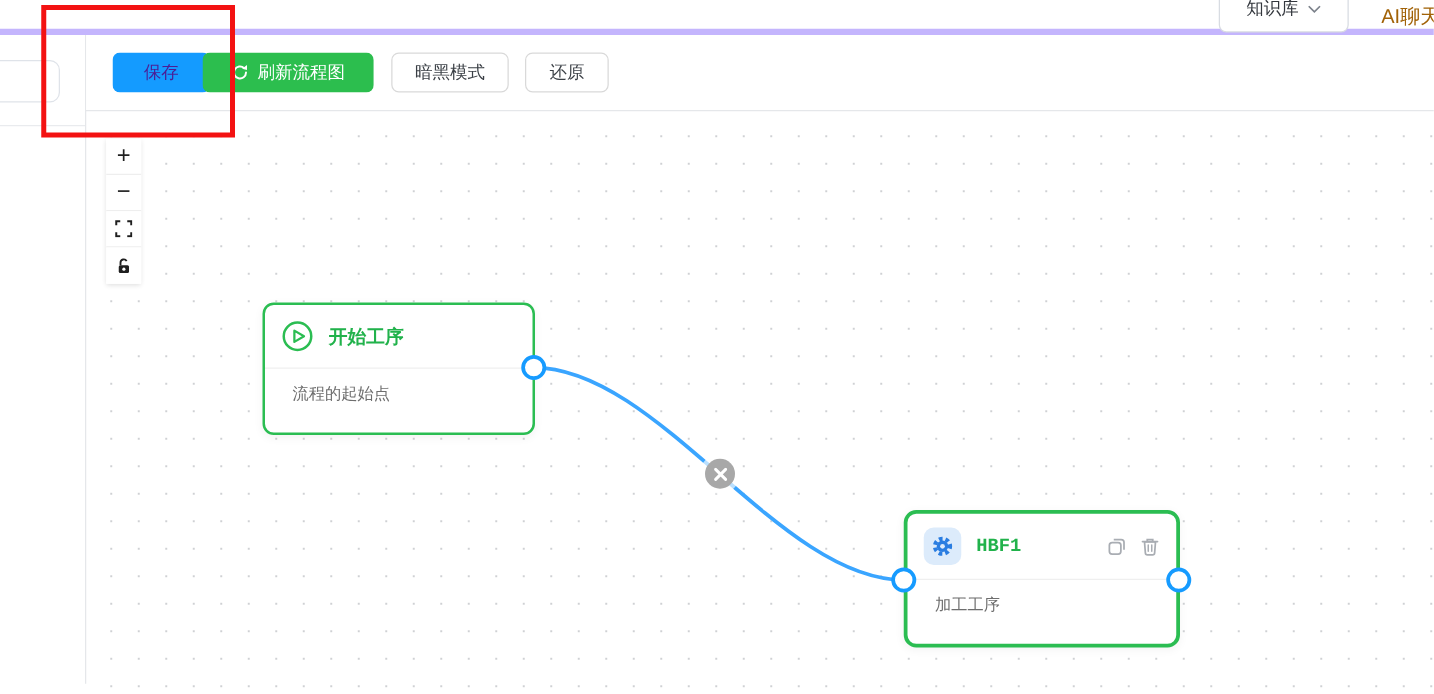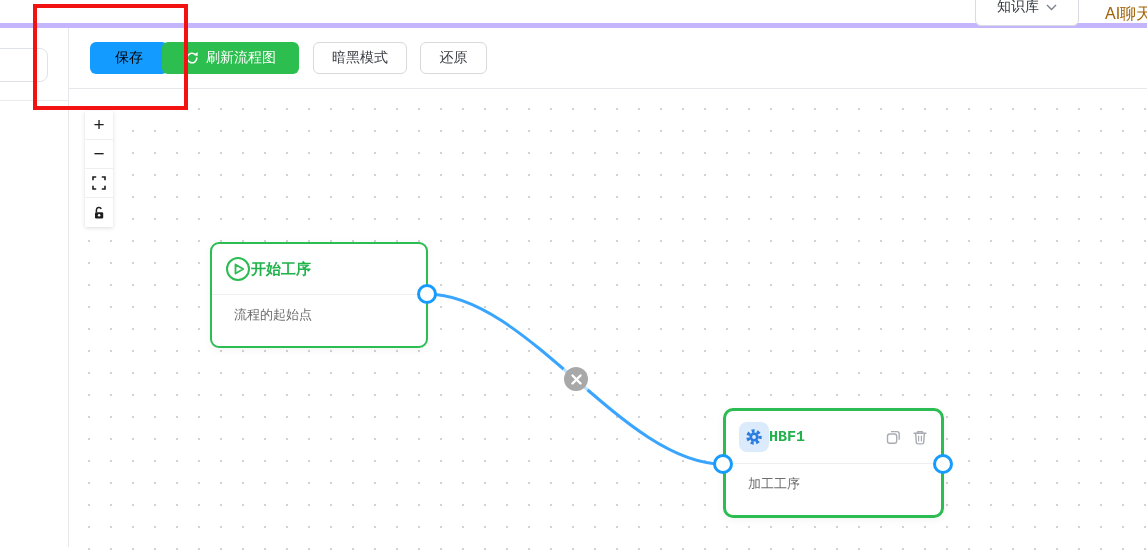--- a/index.html
+++ b/index.html
@@ -16,21 +16,21 @@
   .ai-chat { position:absolute; left:1105px; top:0; width:42px; height:27px;
     line-height:27px; font-size:16px; color:#a16207; overflow:hidden;
     white-space:nowrap; cursor:pointer; }
 
   
   .toolbar { position:absolute; left:69px; top:28px; width:1078px; height:60px;
     background:#fff; z-index:10; }
   .btn { position:absolute; top:14px; height:32px; border-radius:6px;
     display:flex; align-items:center; justify-content:center; gap:7px;
     font-size:14px; cursor:pointer; border:1px solid transparent; }
-  .btn-save    { left:21px;  width:78px;  background:#149bff; color:#000000; }
+  .btn-save    { left:21px;  width:78px;  background:#149bff; color:#4c1d95; }
   .btn-refresh { left:93px;  width:137px; background:#2cbe4e; color:#fff; }
   .btn-plain   { background:#fff; border:1px solid #d9d9d9; color:#3a3f45; }
   .btn-dark    { left:244px; width:94px; }
   .btn-restore { left:351px; width:67px; }
 
   
   .v-split { position:absolute; left:68px; top:28px; width:1px; height:519px;
     background:#e5e7ea; z-index:9; }
   .canvas-topline { position:absolute; left:68px; top:88px; width:1079px;
     height:1px; background:#e5e7ea; z-index:9; }
@@ -52,21 +52,21 @@
     font-size:19px; color:#1f1f1f; background:#fff; }
   .zoom-btn:last-child { border-bottom:none; }
 
   
   .node { position:absolute; background:#fff; border-radius:9px;
     box-shadow:0 2px 8px rgba(0,0,0,.05); z-index:6; }
   .node-start { left:210px; top:242px; width:218px; height:106px;
     border:2px solid #2bbd52; }
   .node-hbf1 { left:723px; top:408px; width:221px; height:110px;
     border:3px solid #2bbd52; border-radius:10px;font-family:Liberation Mono, monospace; }
-  .node-header { display:flex; align-items:center; 
+  .node-header { display:flex; align-items:center; gap:12px;
     padding:0 13px; border-bottom:1px solid #efefef; }
   .node-start .node-header { height:51px; }
   .node-hbf1  .node-header { height:53px; }
   .node-title { font-size:15px; font-weight:bold; color:#21b24b; }
   .node-body { padding:11px 22px; font-size:13px; color:#6e6e6e; }
   .gear-chip { width:30px; height:30px; border-radius:8px; background:#dcebfb;
     display:flex; align-items:center; justify-content:center; flex:none; }
   .node-actions { margin-left:auto; display:flex; gap:10px; align-items:center; }
   .icon-btn { display:flex; cursor:pointer; }
 

